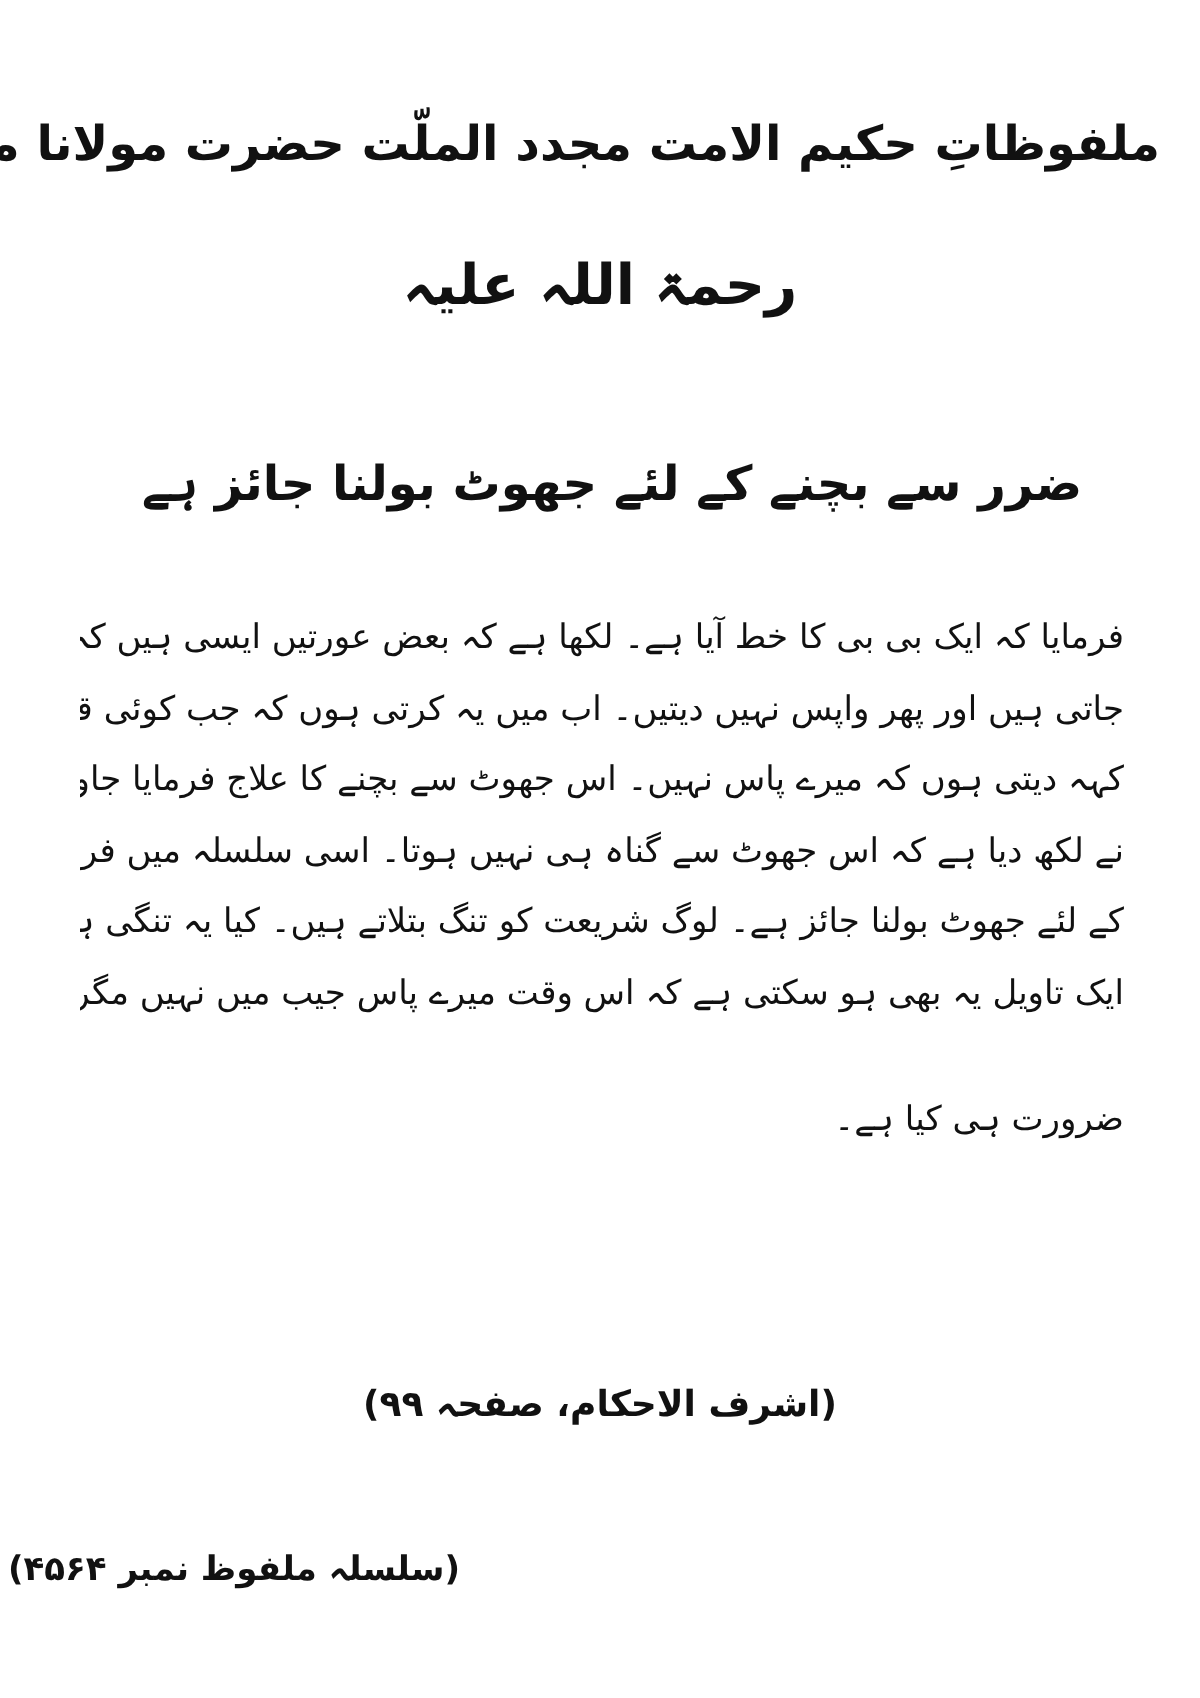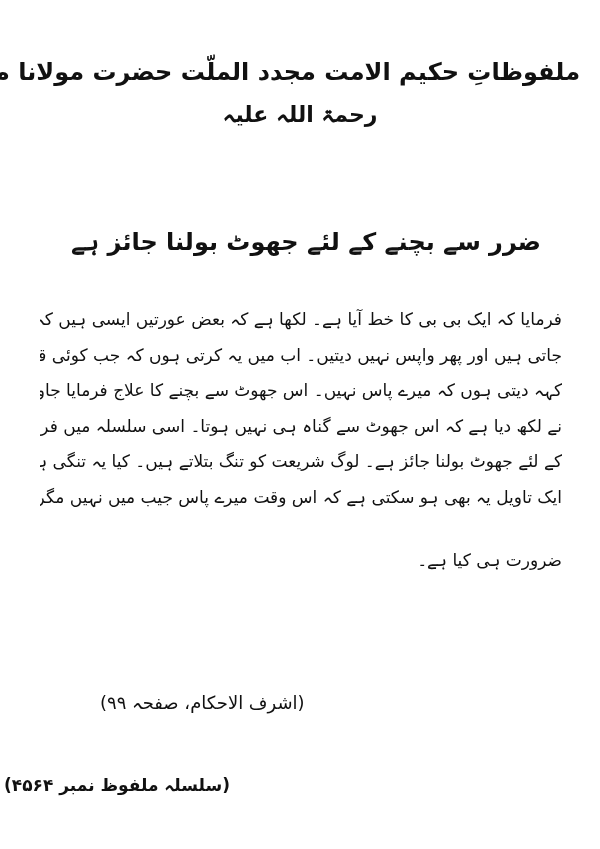--- a/index.html
+++ b/index.html
@@ -29,22 +29,22 @@
       text-align: center;
       font-weight: bold;
       white-space: nowrap;
     }
     .title-1 {
       top: 52px;
       font-size: 24px;
       line-height: 40px;
     }
     .title-2 {
-      top: 96px;
-      font-size: 22px;
+      top: 124px;
+      font-size: 28px;
       line-height: 38px;
     }
     .subtitle {
       position: absolute;
       left: 32px;
       right: 20px;
       top: 222px;
       text-align: center;
       font-weight: bold;
       font-size: 24px;
@@ -69,22 +69,22 @@
     }
     .body-line.last {
       text-align-last: right;
       margin-top: 28px;
     }
     .reference {
       position: absolute;
       left: 100px;
       right: 100px;
       top: 688px;
-      text-align: left;
-      font-weight: normal;
+      text-align: center;
+      font-weight: bold;
       font-size: 18px;
       line-height: 30px;
       white-space: nowrap;
     }
     .series-number {
       position: absolute;
       left: 30px;
       top: 770px;
       width: 200px;
       text-align: right;

